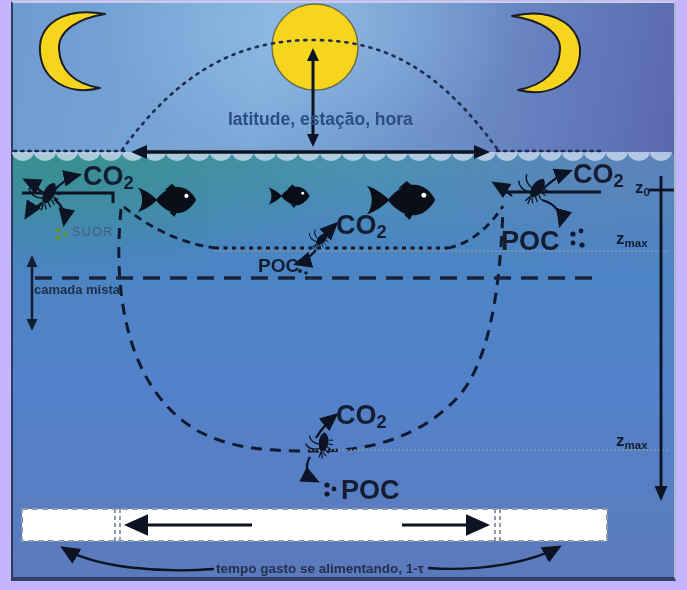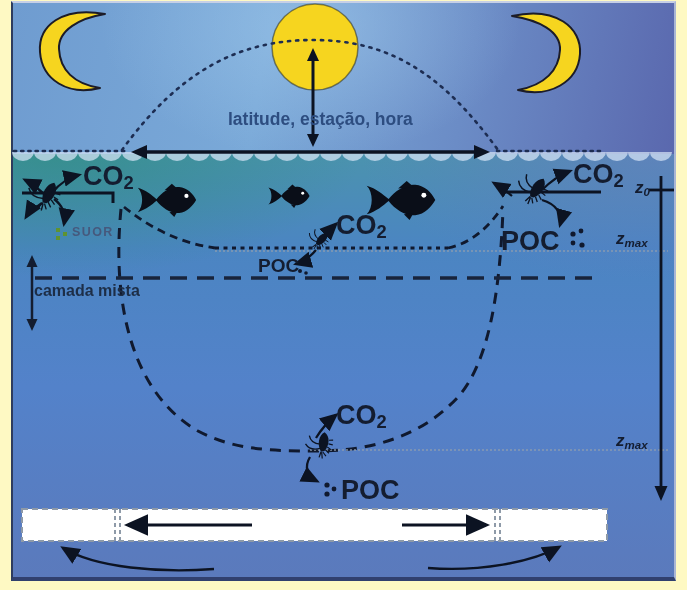--- a/index.html
+++ b/index.html
@@ -1,37 +1,37 @@
 <!DOCTYPE html>
 <html><head>
 <meta charset="utf-8">
 <style>
   html,body{margin:0;padding:0;background:#ffffff;}
-  #stage{position:relative;width:687px;height:590px;background:#fef9c3;overflow:hidden;
+  #stage{position:relative;width:687px;height:590px;background:#c4b5fd;overflow:hidden;
          font-family:"Liberation Sans",sans-serif;}
   #content{position:absolute;left:11px;top:1px;width:661px;height:574px;
            border-left:2px solid #2e3c5e;border-bottom:4px solid #31406e;
            border-top:2px solid #c6cfe6;border-right:2px solid #aab6d4;overflow:hidden;}
   .sky{position:absolute;left:0;top:0;width:100%;height:151px;
        background:
          radial-gradient(ellipse 300px 190px at 45% 15%, rgba(165,205,238,0.5), rgba(165,205,238,0) 70%),
          linear-gradient(100deg,#6f9cd0 0%,#7aa9d8 38%,#6b8cc6 68%,#5a68ae 100%);}
   .sea{position:absolute;left:0;top:151px;width:100%;height:423px;
        background:
          radial-gradient(ellipse 430px 170px at 6% 0%, rgba(38,140,116,0.55), rgba(38,140,116,0) 72%),
          radial-gradient(ellipse 420px 180px at 97% 0%, rgba(112,116,198,0.5), rgba(112,116,198,0) 70%),
          linear-gradient(to bottom,#4b93ae 0%,#4b85c2 22%,#5382ca 55%,#5b7abc 100%);}
   svg.overlay{position:absolute;left:0;top:0;width:687px;height:590px;}
   .lbl{position:absolute;color:#141d30;font-weight:700;white-space:nowrap;line-height:1;}
   .sub{font-size:0.68em;position:relative;top:0.22em;}
   .lat-label{color:#2d4d80;font-weight:600;font-size:17.5px;}
-  .mixed-label{color:#1d2e47;font-weight:600;font-size:16px;}
-  .suor-label{color:#46597d;font-weight:700;font-size:12.5px;letter-spacing:1.4px;}
+  .mixed-label{color:#1d2e47;font-weight:600;font-size:13px;}
+  .suor-label{color:#46597d;font-weight:400;font-size:12.5px;letter-spacing:1.4px;}
   .chem{font-size:27px;}
-  .zl{font-size:17px;font-style:italic;}
+  .zl{font-size:17px;}
   .bar-label{color:#232f4e;font-size:15.5px;}
   .feed-label{color:#232f4e;font-size:13.5px;}
 </style>
 </head>
 <body>
 
 <div id="stage">
   <div id="content">
     <div class="sky"></div>
     <div class="sea"></div>
@@ -183,13 +183,14 @@
   <div class="lbl chem" style="left:573px;top:161px;"><span>CO</span><span class="sub">2</span></div>
   <div class="lbl chem" style="left:501px;top:228px;">POC</div>
 
   <div class="lbl zl" style="left:635px;top:179px;"><span>z</span><span class="sub">0</span></div>
   <div class="lbl zl" style="left:616px;top:230px;"><span>z</span><span class="sub">max</span></div>
   <div class="lbl zl" style="left:616px;top:432px;"><span>z</span><span class="sub">max</span></div>
 
   <div class="lbl chem" style="left:336px;top:402px;"><span>CO</span><span class="sub">2</span></div>
   <div class="lbl chem" style="left:341px;top:477px;">POC</div>
 
+  <div class="lbl feed-label" style="left:216px;top:562px;">tempo gasto se alimentando, 1-τ</div>
 </div>
 
 </body></html>

